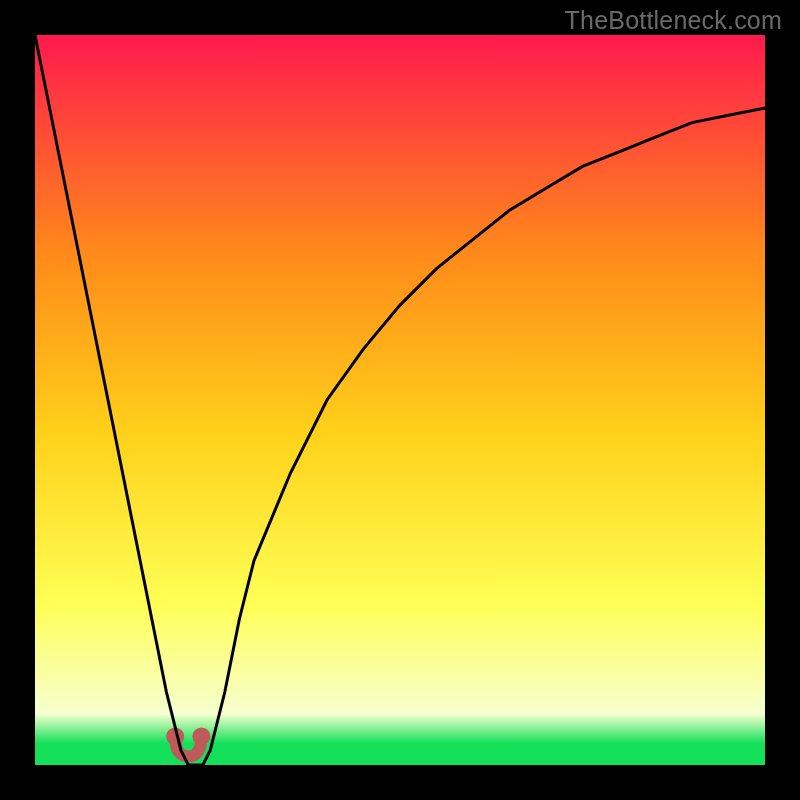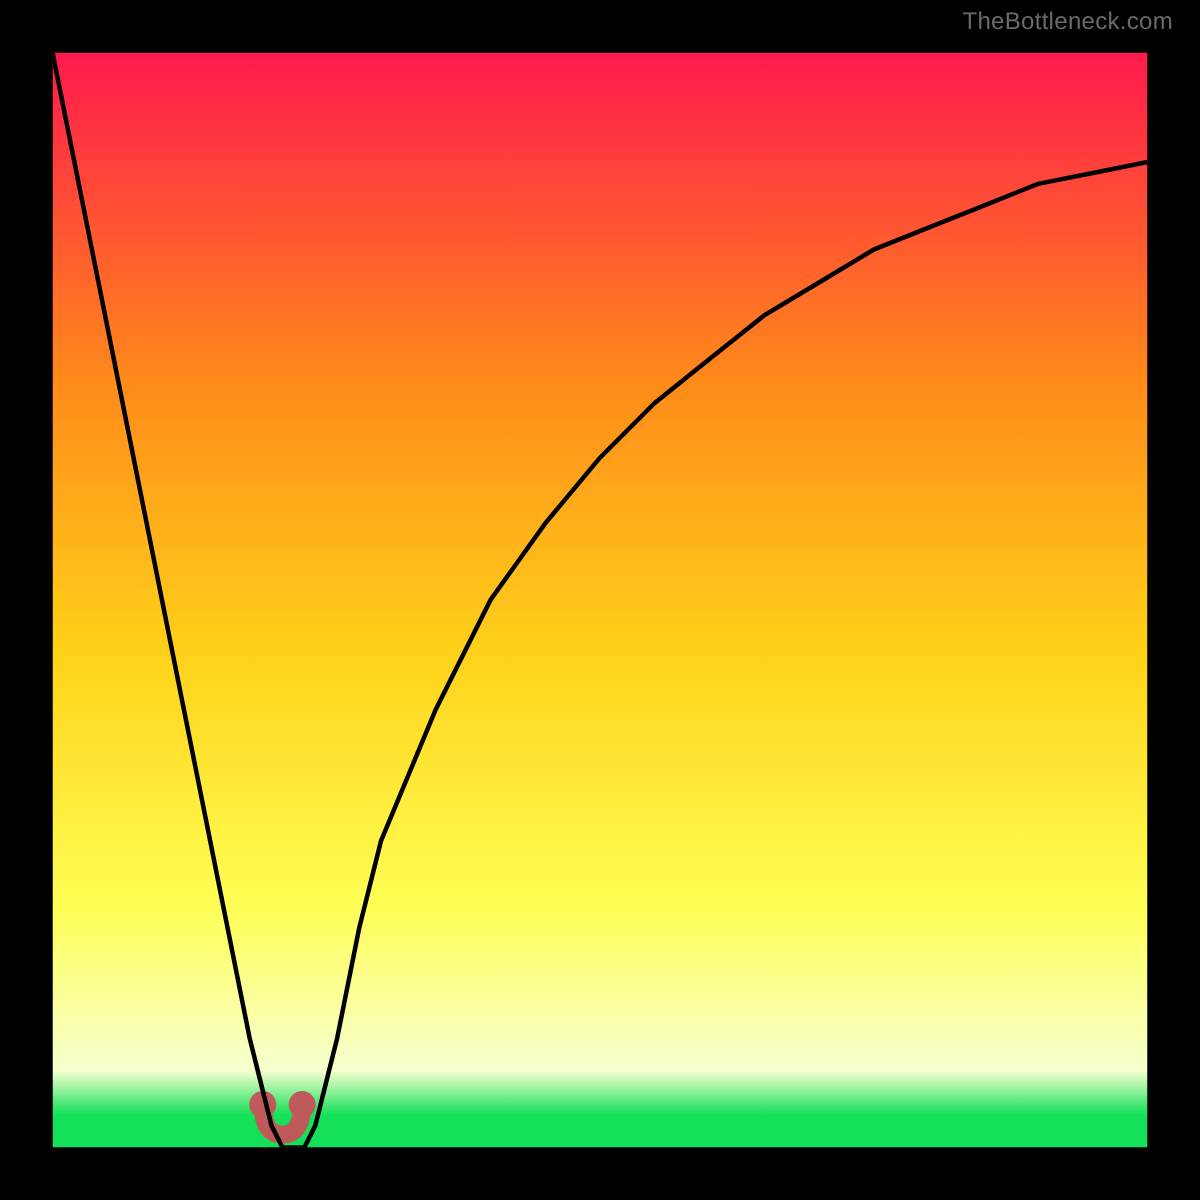--- a/index.html
+++ b/index.html
@@ -24,21 +24,21 @@
     top: 35px;
     width: 730px;
     height: 730px;
   }
   .watermark {
     position: absolute;
     top: 6px;
     right: 18px;
     color: #6a6a6a;
     font-family: Arial, Helvetica, sans-serif;
-    font-size: 16px;
+    font-size: 25px;
     font-weight: 400;
     letter-spacing: 0.2px;
   }
   svg { display: block; }
 </style>
 </head>
 <body>
 
 <div class="frame">
 

